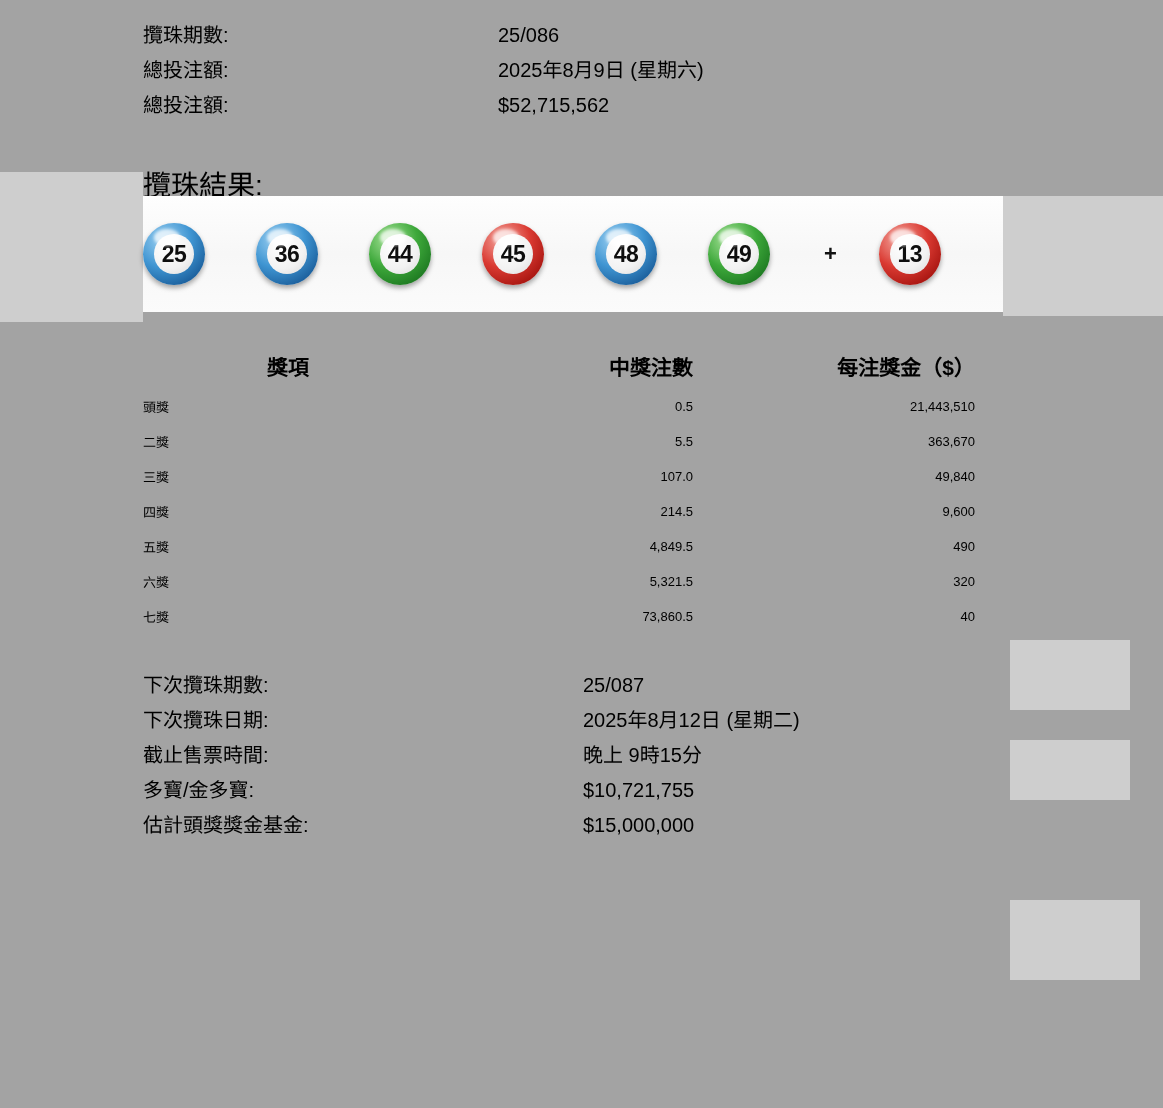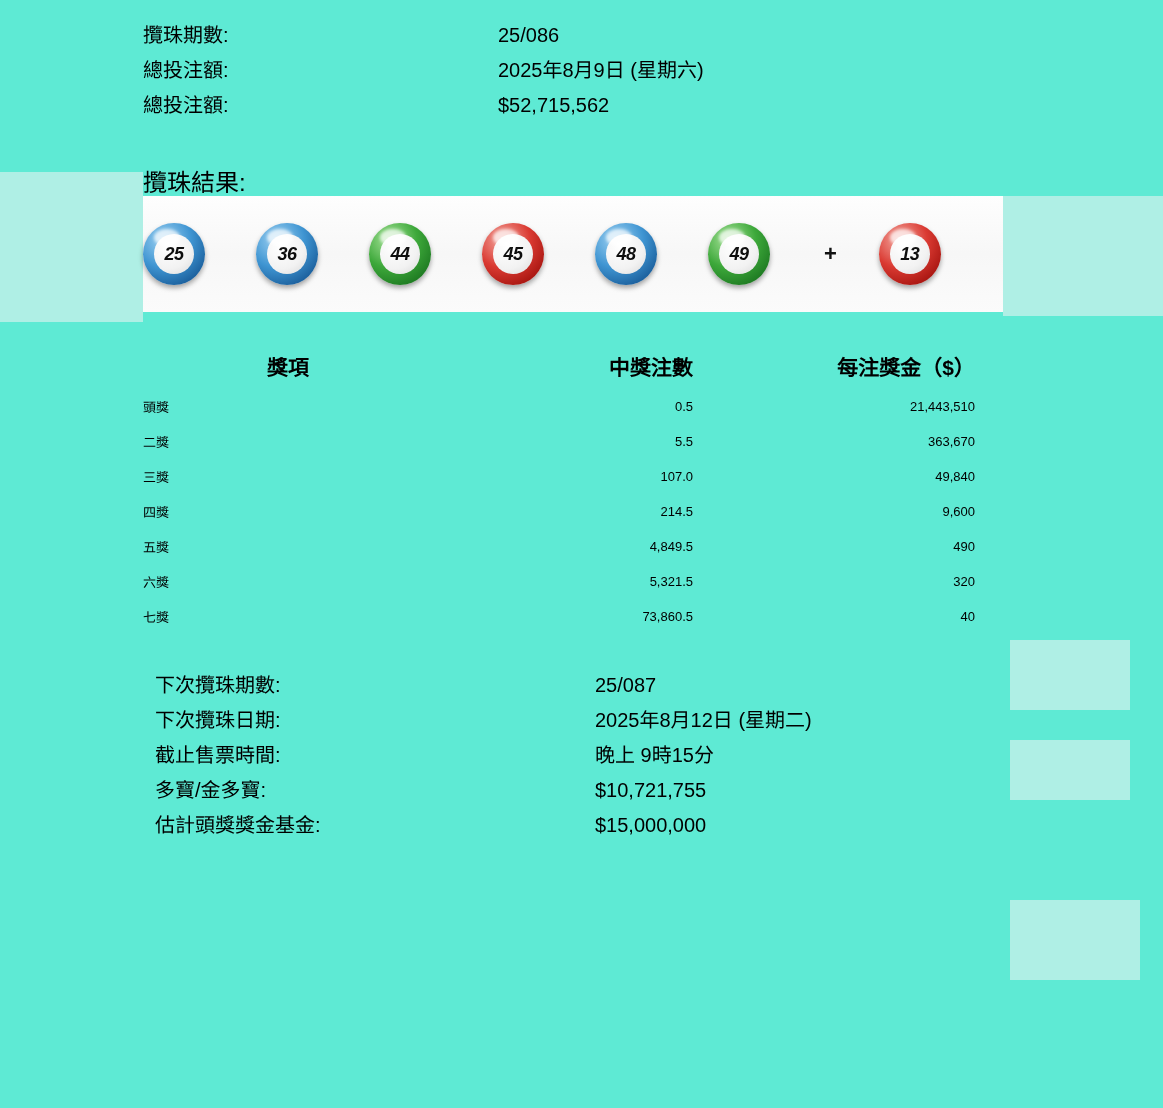--- a/index.html
+++ b/index.html
@@ -12,21 +12,21 @@
     height: 1108px;
     position: relative;
     font-family: "Liberation Sans", "DejaVu Sans", sans-serif;
     color: #000000;
     overflow: hidden;
   }
   .page {
     position: relative;
     width: 1163px;
     height: 1108px;
-    background: #5eead4;
+    background: #a3a3a3;
   }
 
   
   .bg-smudge {
     position: absolute;
     background: #f3f3f3;
     opacity: .55;
     pointer-events: none;
   }
 
@@ -45,29 +45,29 @@
   .info-label {
     width: 355px;
     flex: 0 0 355px;
   }
   .info-value {
     flex: 1;
   }
 
   #draw-info { top: 18px; }
   #next-info { top: 668px; }
-  #next-info .info-label { width: 440px; flex: 0 0 440px; margin-left: 12px; }
+  #next-info .info-label { width: 440px; flex: 0 0 440px; }
   #next-info .info-row { font-size: 20px; line-height: 35px; }
 
   
   .results-label {
     position: absolute;
     left: 143px;
     top: 163px;
-    font-size: 24px;
+    font-size: 28px;
   }
 
   
   .balls-strip {
     position: absolute;
     left: 143px;
     top: 196px;
     width: 860px;
     height: 116px;
     display: flex;
@@ -81,26 +81,25 @@
     border-radius: 50%;
     margin-right: 51px;
     display: flex;
     align-items: center;
     justify-content: center;
     box-shadow: 0 3px 5px rgba(0,0,0,.35);
   }
   .ball .num {
     position: relative;
     z-index: 3;
-    font-size: 18px;
+    font-size: 23px;
     font-weight: bold;
     color: #0e0e0e;
     font-family: "Liberation Sans", "DejaVu Sans", sans-serif;
     letter-spacing: -0.5px;
-    font-style: italic;
   }
   .ball::before {
     
     content: "";
     position: absolute;
     left: 50%; top: 50%;
     width: 40px; height: 40px;
     margin: -20px 0 0 -20px;
     border-radius: 50%;
     background: radial-gradient(circle at 35% 30%, #ffffff 0%, #f2f2f2 60%, #d9d9d9 100%);

